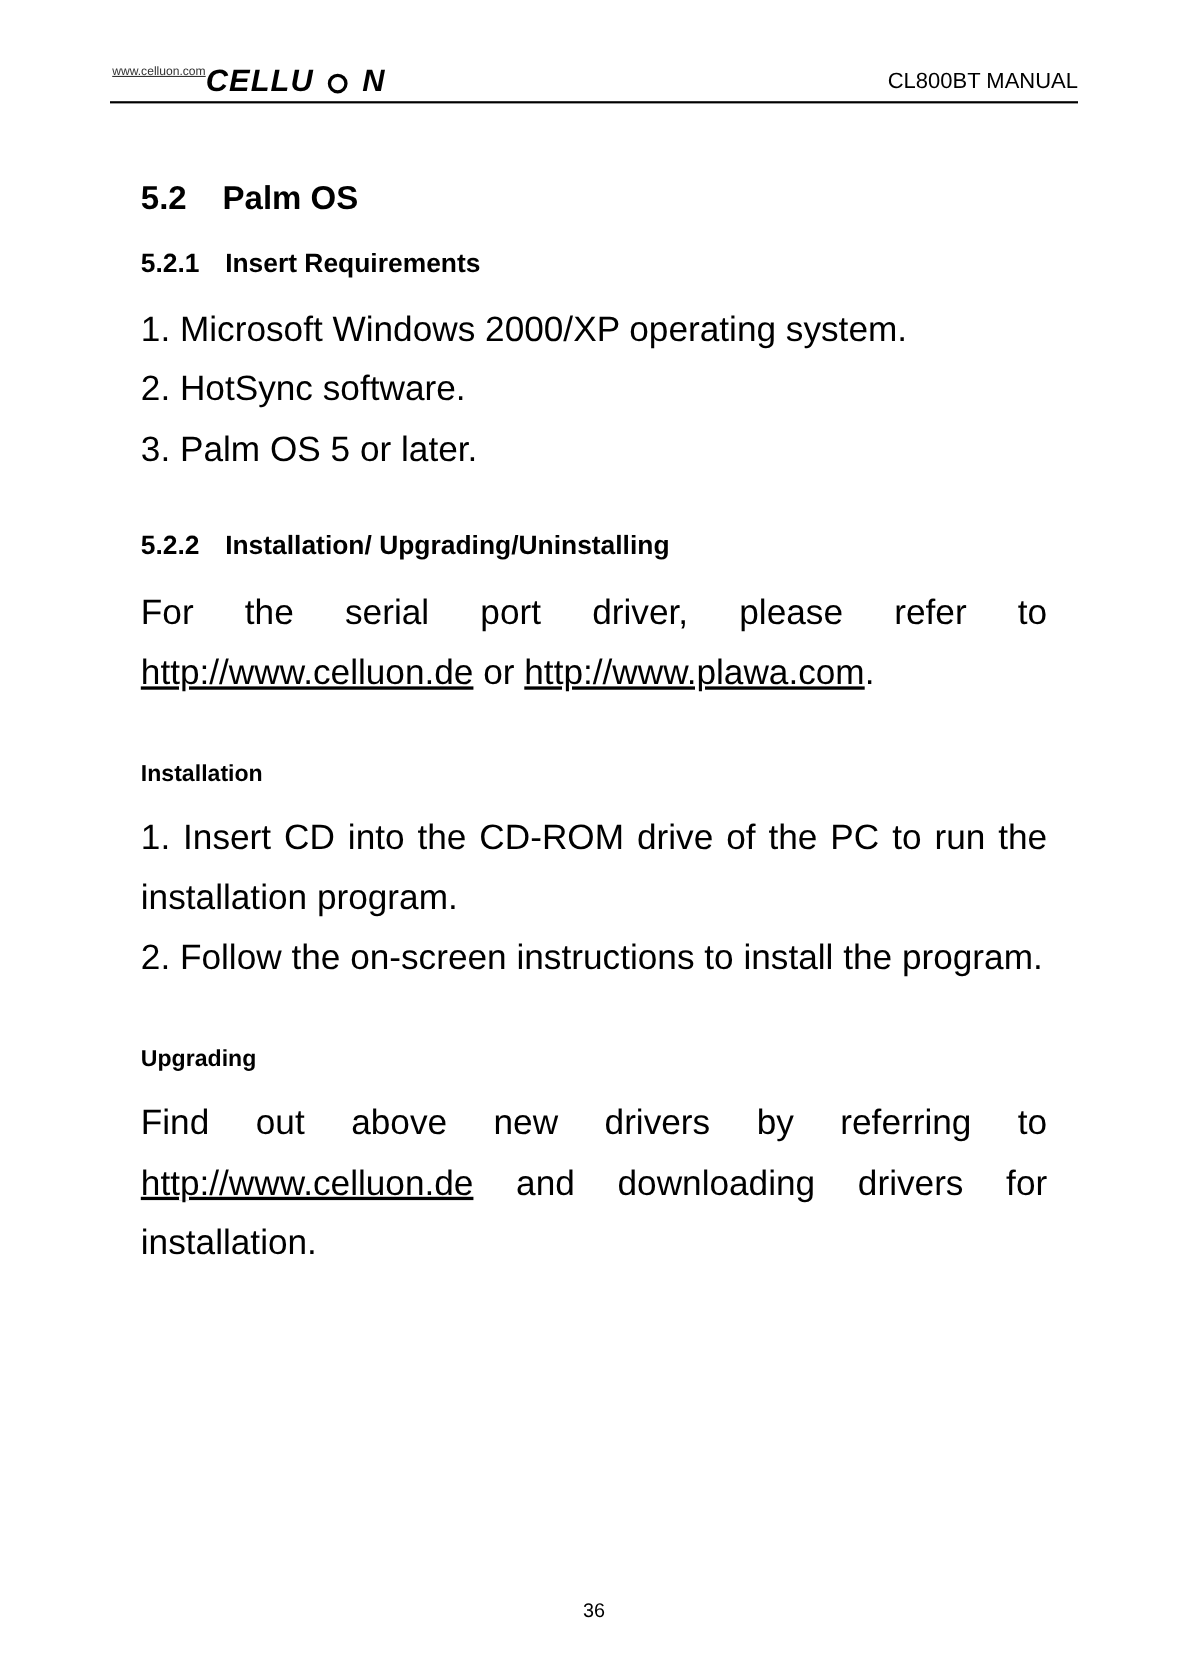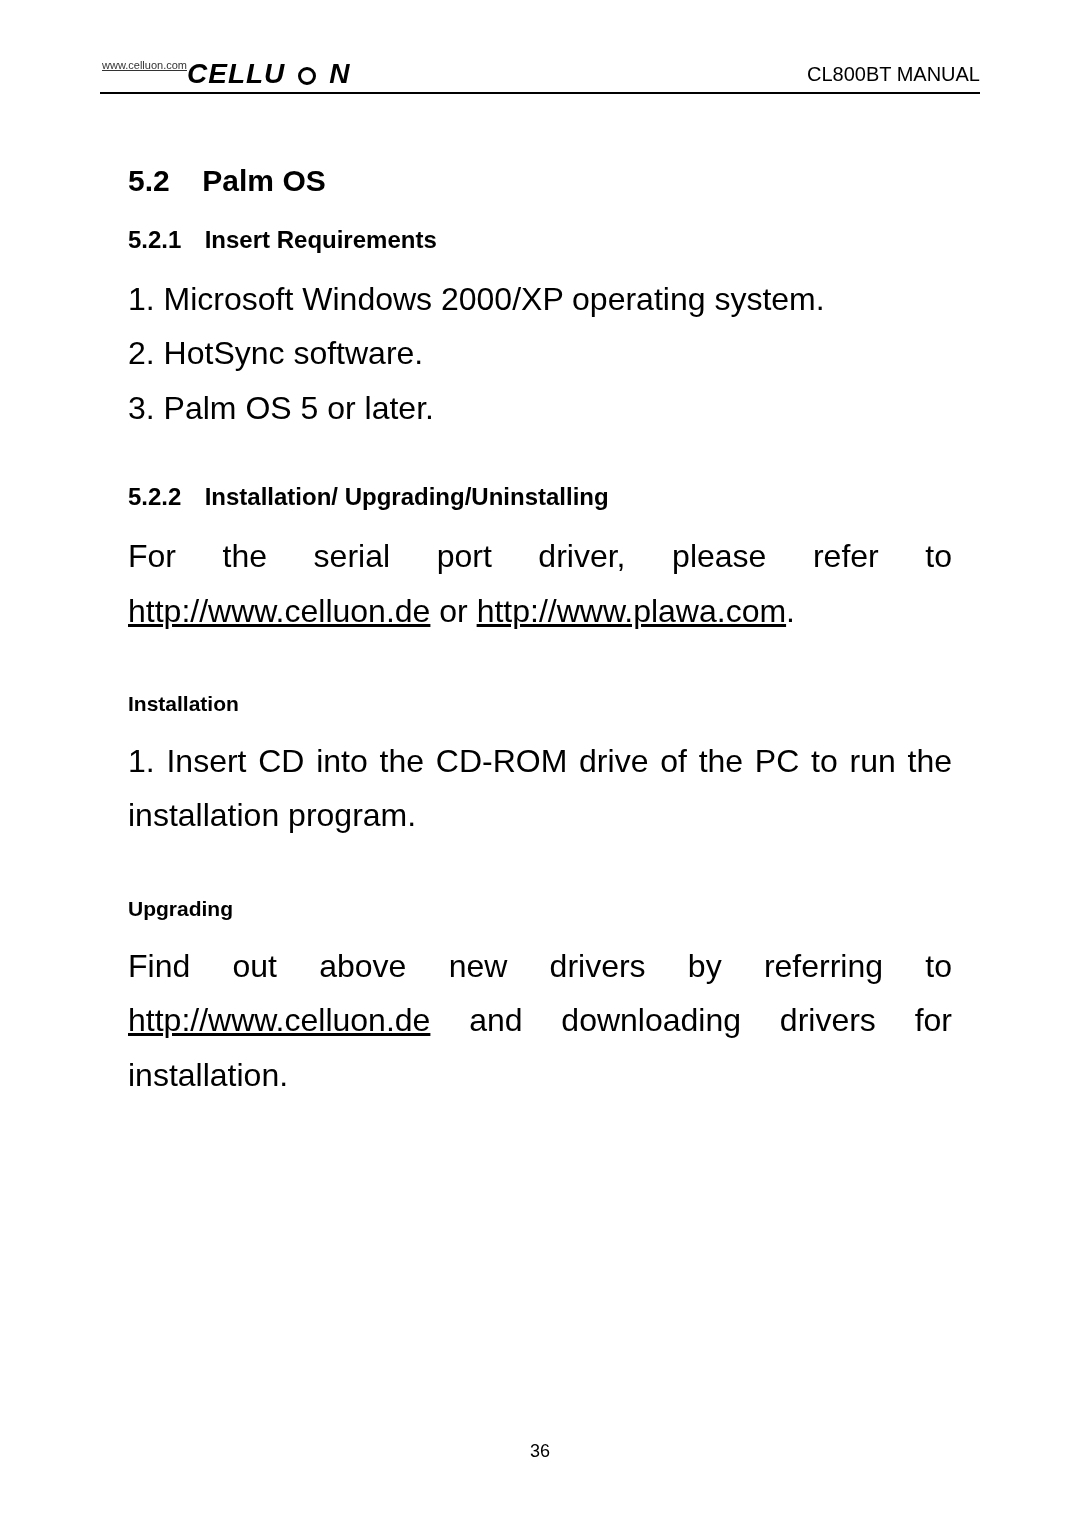--- a/index.html
+++ b/index.html
@@ -99,21 +99,21 @@
     }
     .block {
       margin-bottom: 48px;
     }
     a.link {
       color: #000000;
       text-decoration: underline;
     }
     .page-number {
       position: absolute;
-      bottom: 63px;
+      bottom: 50px;
       left: 0;
       right: 0;
       text-align: center;
       font-size: 18px;
     }
     .list {
       margin-top: 2px;
     }
   </style>
 </head>
@@ -159,20 +159,21 @@
       </h3>
       <p class="body-text justify">
         <span>For the serial port driver, please refer to </span><a class="link" href="#">http://www.celluon.de</a><span> or </span><a class="link" href="#">http://www.plawa.com</a><span>.</span>
       </p>
     </div>
 
     <div>
       <h4 class="subtitle">Installation</h4>
       <div class="list">
         <div class="list-row justify">1. Insert CD into the CD-ROM drive of the PC to run the installation program.</div>
+        <div class="list-row">2. Follow the on-screen instructions to install the program.</div>
       </div>
     </div>
 
     <div>
       <h4 class="subtitle">Upgrading</h4>
       <p class="body-text justify">
         <span>Find out above new drivers by referring to </span><a class="link" href="#">http://www.celluon.de</a><span> and downloading drivers for installation.</span>
       </p>
     </div>
 

